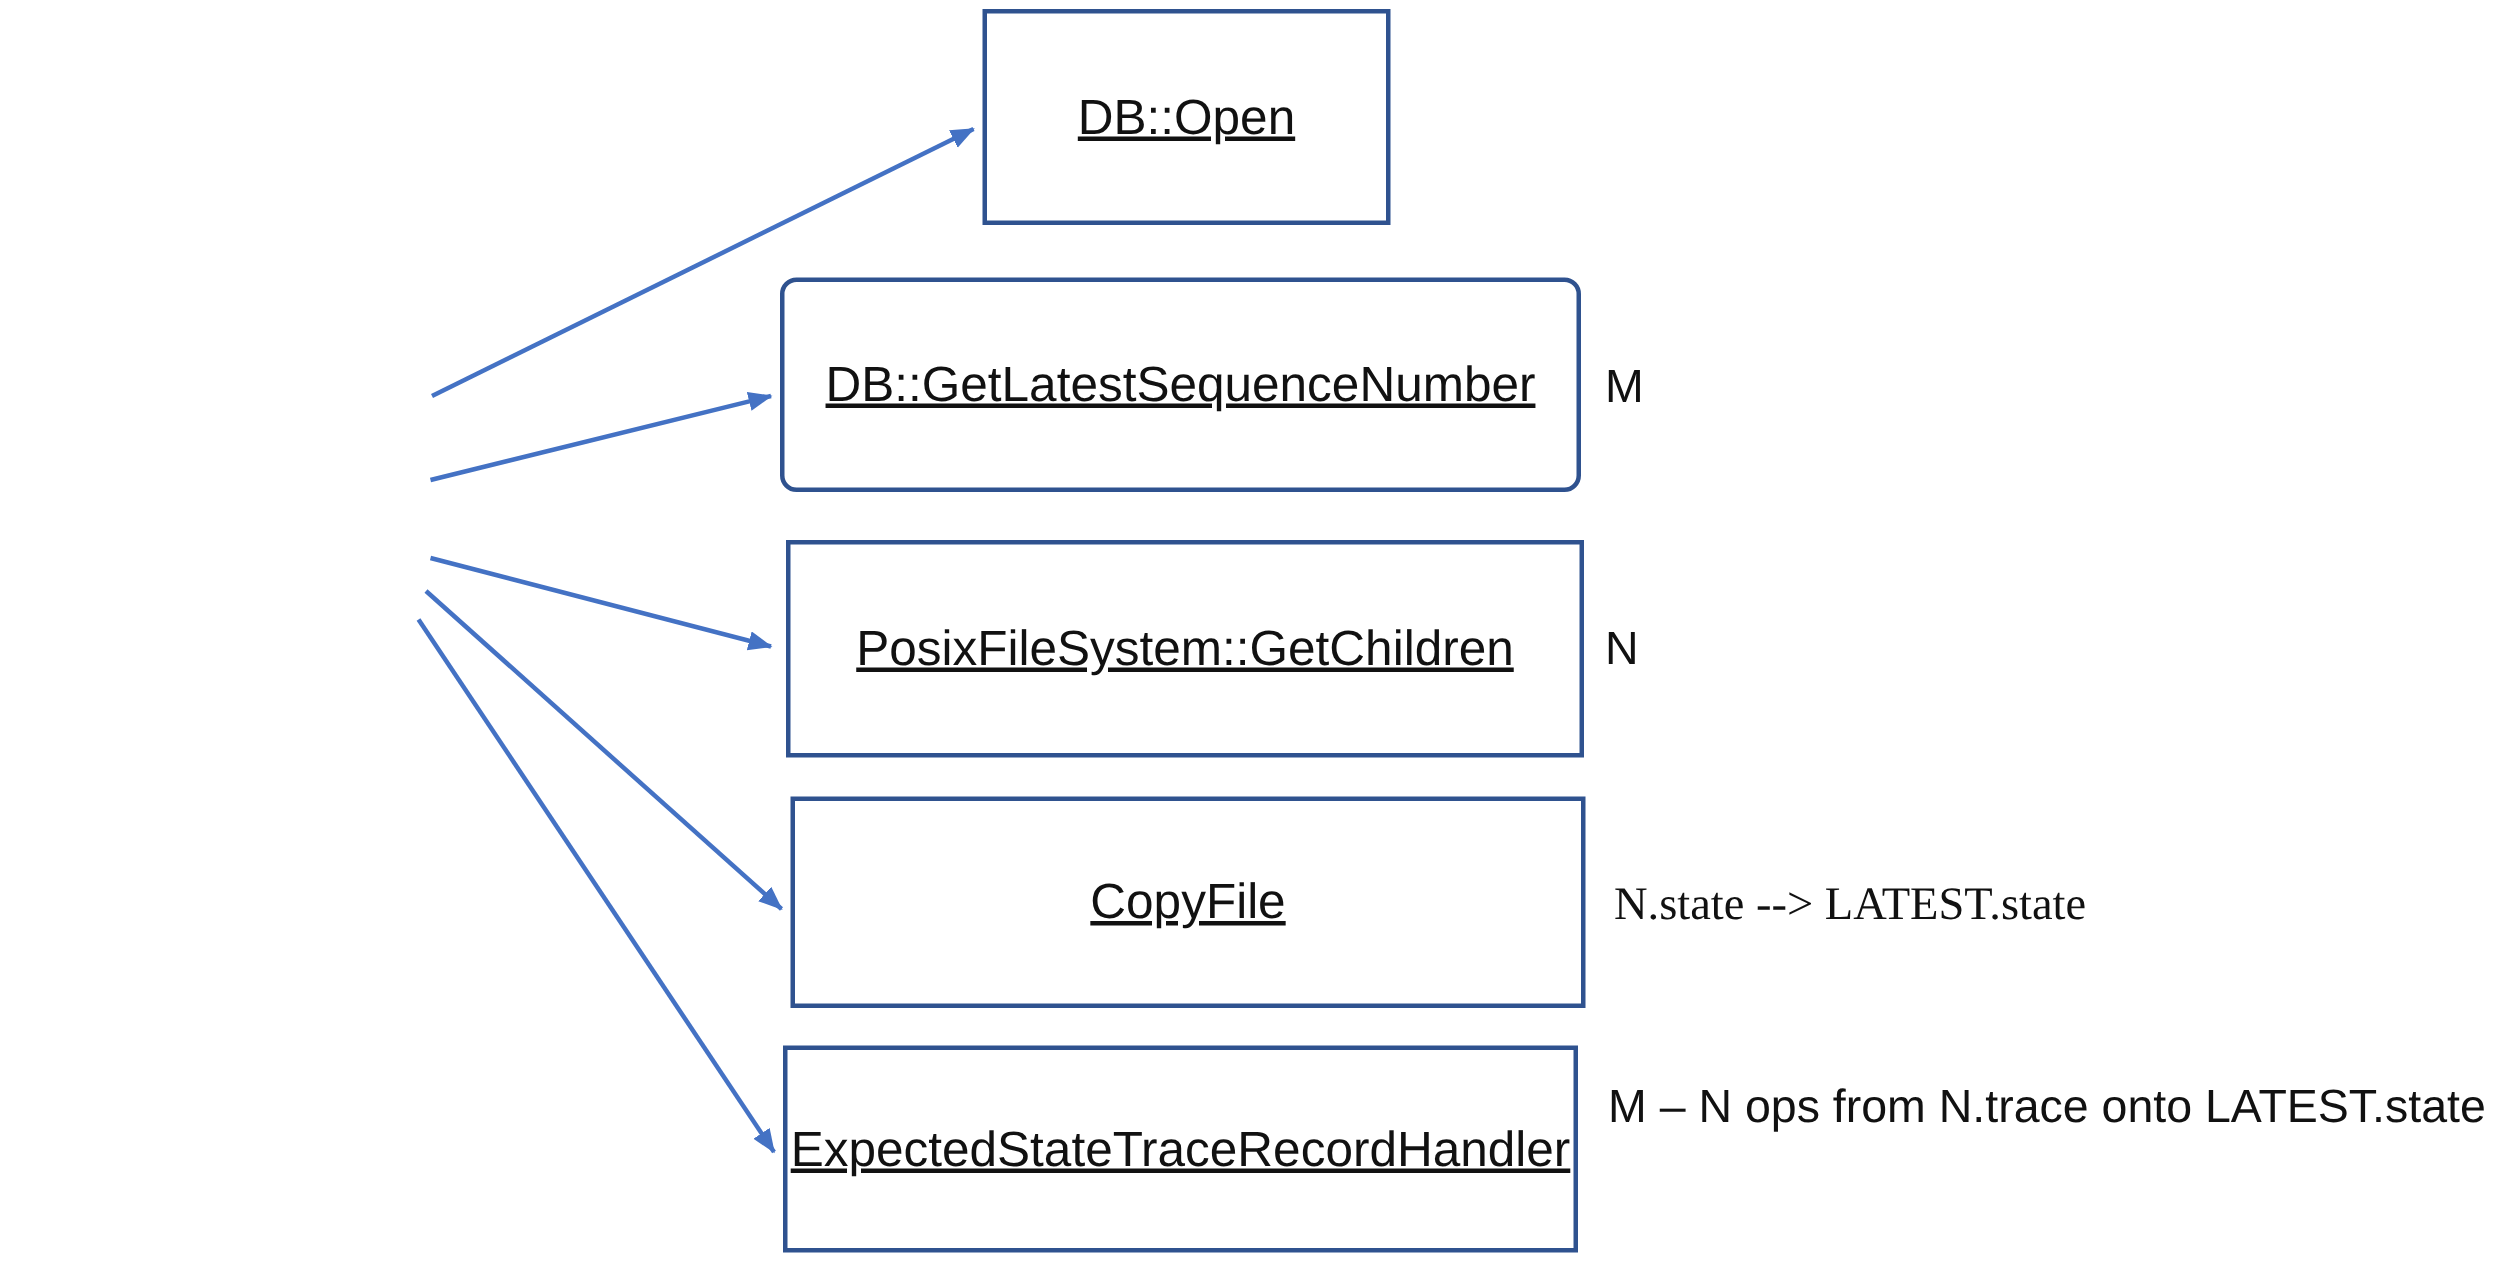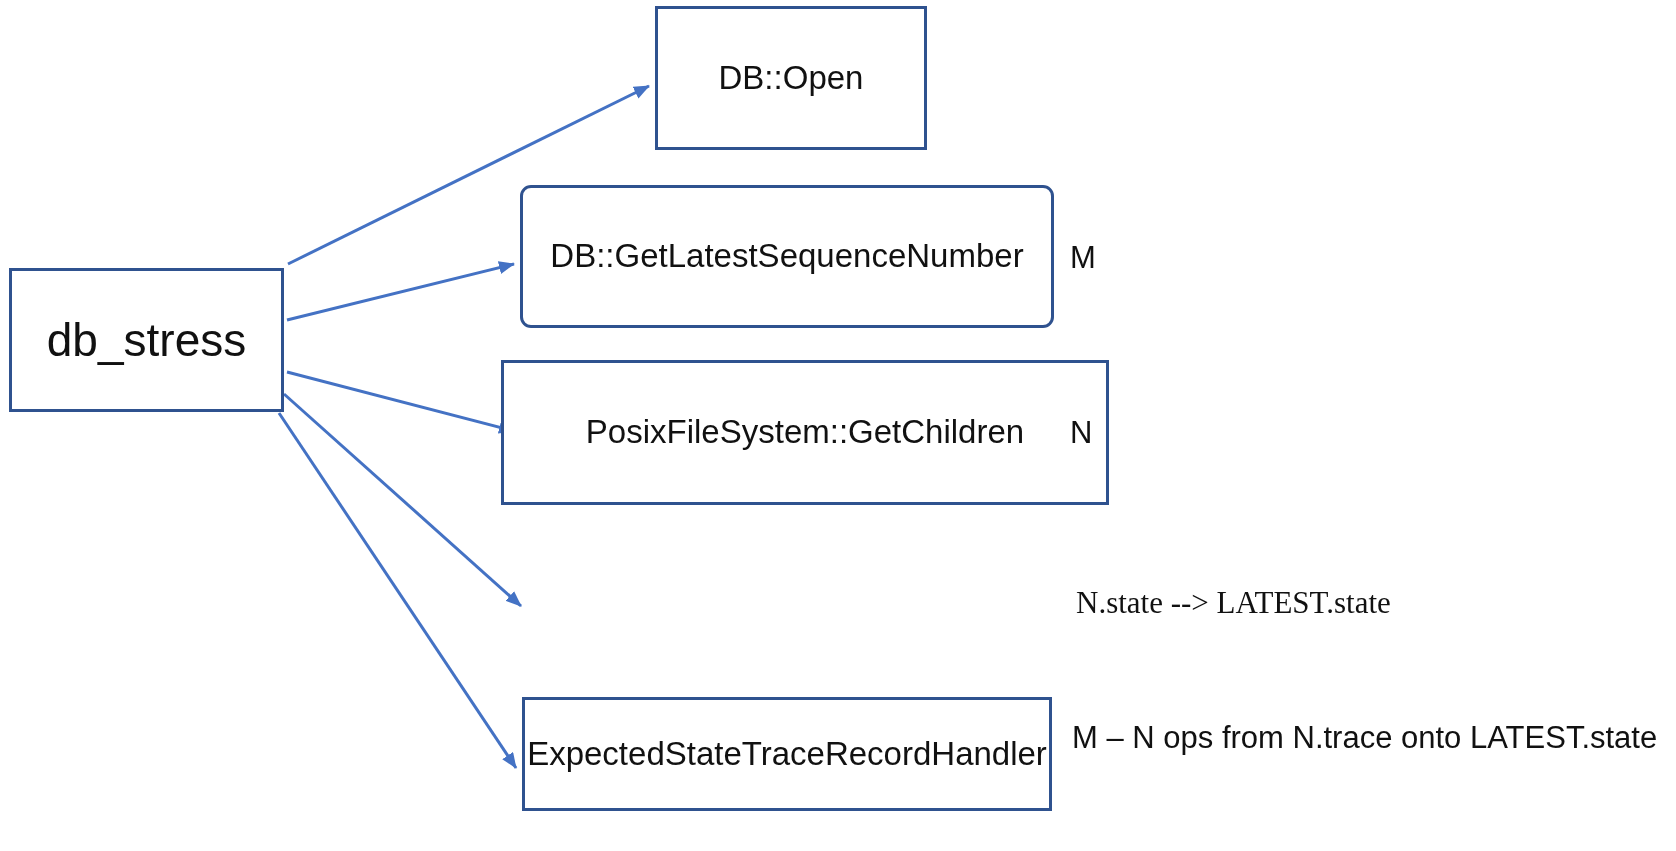--- a/index.html
+++ b/index.html
@@ -30,20 +30,21 @@
   }
   #ah path { fill: var(--arrow); }
   .box {
     position: absolute;
     background: var(--bg);
     border: 3px solid var(--box-border);
     display: flex;
     align-items: center;
     justify-content: center;
     text-align: center;
+    text-decoration: underline;
   }
   .node-label {
     font-size: 33px;
     white-space: nowrap;
     line-height: 1.1;
   }
   .root-label {
     font-size: 46px;
     white-space: nowrap;
   }
@@ -66,38 +67,38 @@
         <path d="M0,0 L16,6.5 L0,13 Z"></path>
       </marker>
     </defs>
     <line x1="288" y1="264" x2="649" y2="86" marker-end="url(#ah)"></line>
     <line x1="287" y1="320" x2="514" y2="264" marker-end="url(#ah)"></line>
     <line x1="287" y1="372" x2="514" y2="431" marker-end="url(#ah)"></line>
     <line x1="284" y1="394" x2="521" y2="606" marker-end="url(#ah)"></line>
     <line x1="279" y1="413" x2="516" y2="768" marker-end="url(#ah)"></line>
   </svg>
 
-  <div class="box" style="left:9px; top:268px; width:275px; height:144px;">
-    <span class="root-label">db_stress</span>
-  </div>
 
   <div class="box" style="left:655px; top:6px; width:272px; height:144px;">
     <span class="node-label">DB::Open</span>
   </div>
 
   <div class="box" style="left:520px; top:185px; width:534px; height:143px;border-radius:11px;">
     <span class="node-label">DB::GetLatestSequenceNumber</span>
   </div>
 
-  <div class="box" style="left:501px; top:360px; width:608px; height:145px;">
+  <div class="box" style="left:524px; top:360px; width:532px; height:145px;">
     <span class="node-label">PosixFileSystem::GetChildren</span>
   </div>
 
+  <div class="box" style="left:527px; top:531px; width:530px; height:141px;">
+    <span class="node-label">CopyFile</span>
+  </div>
 
-  <div class="box" style="left:522px; top:697px; width:530px; height:114px;">
+  <div class="box" style="left:522px; top:697px; width:530px; height:138px;">
     <span class="node-label">ExpectedStateTraceRecordHandler</span>
   </div>
 
   <div class="ann" style="left:1070px; top:258px;">M</div>
 
   <div class="ann" style="left:1070px; top:433px;">N</div>
 
   <div class="ann" style="left:1076px; top:603px;font-family:Liberation Serif, serif;">N.state --&gt; LATEST.state</div>
 
   <div class="ann" style="left:1072px; top:738px;">M – N ops from N.trace onto LATEST.state</div>

